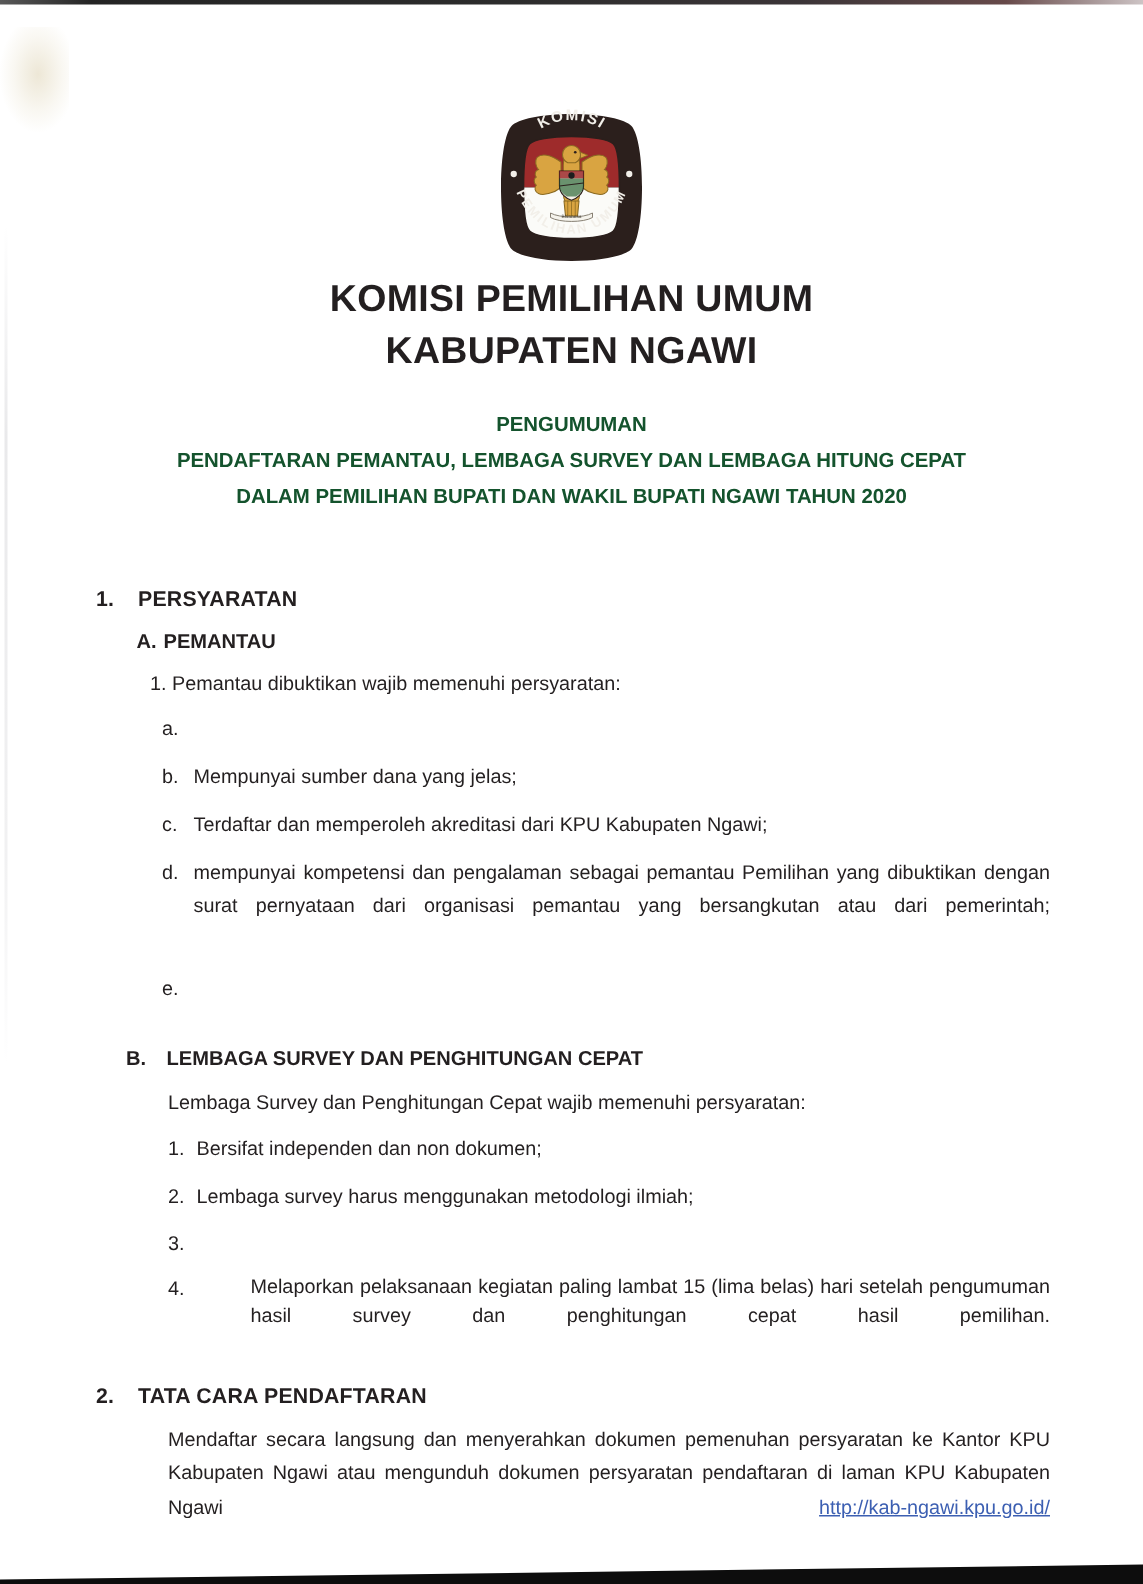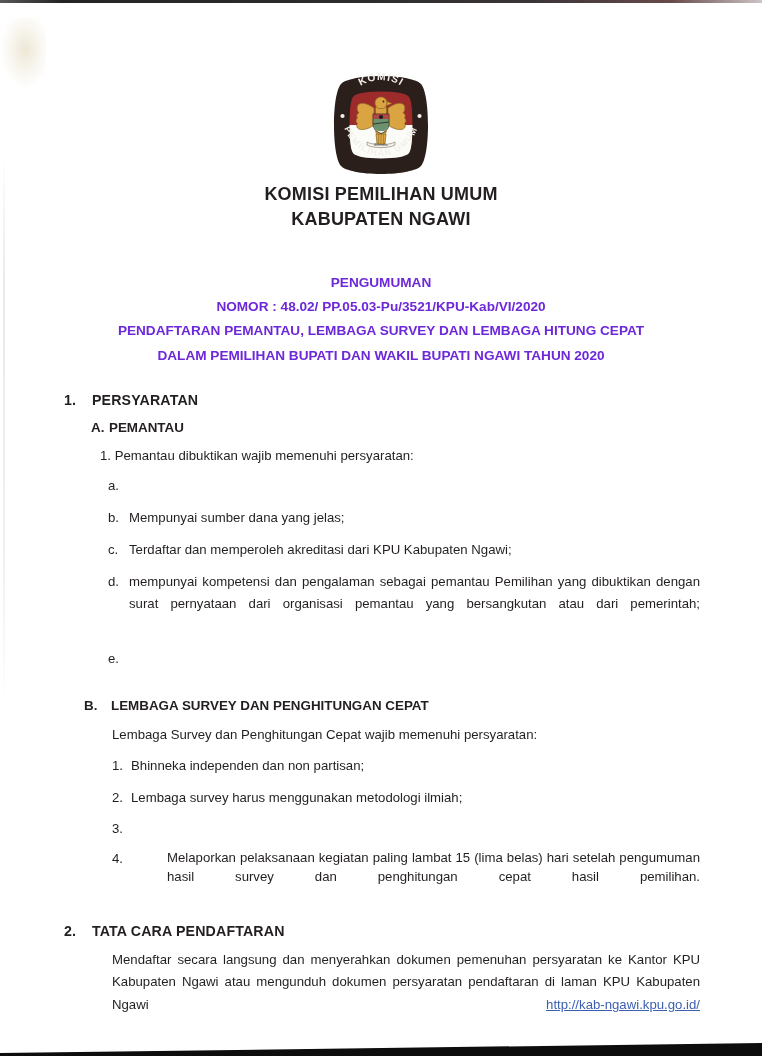--- a/index.html
+++ b/index.html
@@ -41,34 +41,34 @@
 
   
   .logo-wrap{ position:absolute; left:0; right:0; top:72px; display:flex; justify-content:center; }
   .logo { width:104px; height:106px; display:block; }
 
   
   .masthead{
     position:absolute; left:0; right:0; top:182px;
     text-align:center;
     font-weight:bold;
-    font-size:18px;
+    font-size:25px;
     letter-spacing:.2px;
     color:#231f20;
     line-height:1.38;
   }
 
   
   .announce{
     position:absolute; left:0; right:0; top:271px;
     text-align:center;
     font-weight:bold;
     font-size:13.6px;
     line-height:1.78;
-    color:#6d28d9;
+    color:#14532d;
   }
   .announce div{ white-space:nowrap; }
 
   
   .content{ position:absolute; left:0; top:392px; width:762px; }
 
   .sec-head{
     display:flex;
     font-weight:bold;
     font-size:14.2px;
@@ -208,21 +208,20 @@
     </svg>
   </div>
 
   <div class="masthead">
     <div>KOMISI PEMILIHAN UMUM</div>
     <div>KABUPATEN NGAWI</div>
   </div>
 
   <div class="announce">
     <div>PENGUMUMAN</div>
-    <div>NOMOR : 48.02/ PP.05.03-Pu/3521/KPU-Kab/VI/2020</div>
     <div>PENDAFTARAN PEMANTAU, LEMBAGA SURVEY DAN LEMBAGA HITUNG CEPAT</div>
     <div>DALAM PEMILIHAN BUPATI DAN WAKIL BUPATI NGAWI TAHUN 2020</div>
   </div>
 
   <div class="content">
 
     <div class="sec-head">
       <span class="marker">1.</span>
       <span class="text">PERSYARATAN</span>
     </div>
@@ -263,21 +262,21 @@
     <div class="sub-head b">
       <span class="marker">B.</span>
       <span class="text">LEMBAGA SURVEY DAN PENGHITUNGAN CEPAT</span>
     </div>
 
     <div class="lead b">Lembaga Survey dan Penghitungan Cepat wajib memenuhi persyaratan:</div>
 
     <ul class="list">
       <li class="item num">
         <span class="marker">1.</span>
-        <span class="text">Bhinneka independen dan non partisan;</span>
+        <span class="text">Bersifat independen dan non dokumen;</span>
       </li>
       <li class="item num">
         <span class="marker">2.</span>
         <span class="text">Lembaga survey harus menggunakan metodologi ilmiah;</span>
       </li>
       <li class="item num">
         <span class="marker">3.</span>
       </li>
       <li class="item num just">
         <span class="marker">4.</span>

